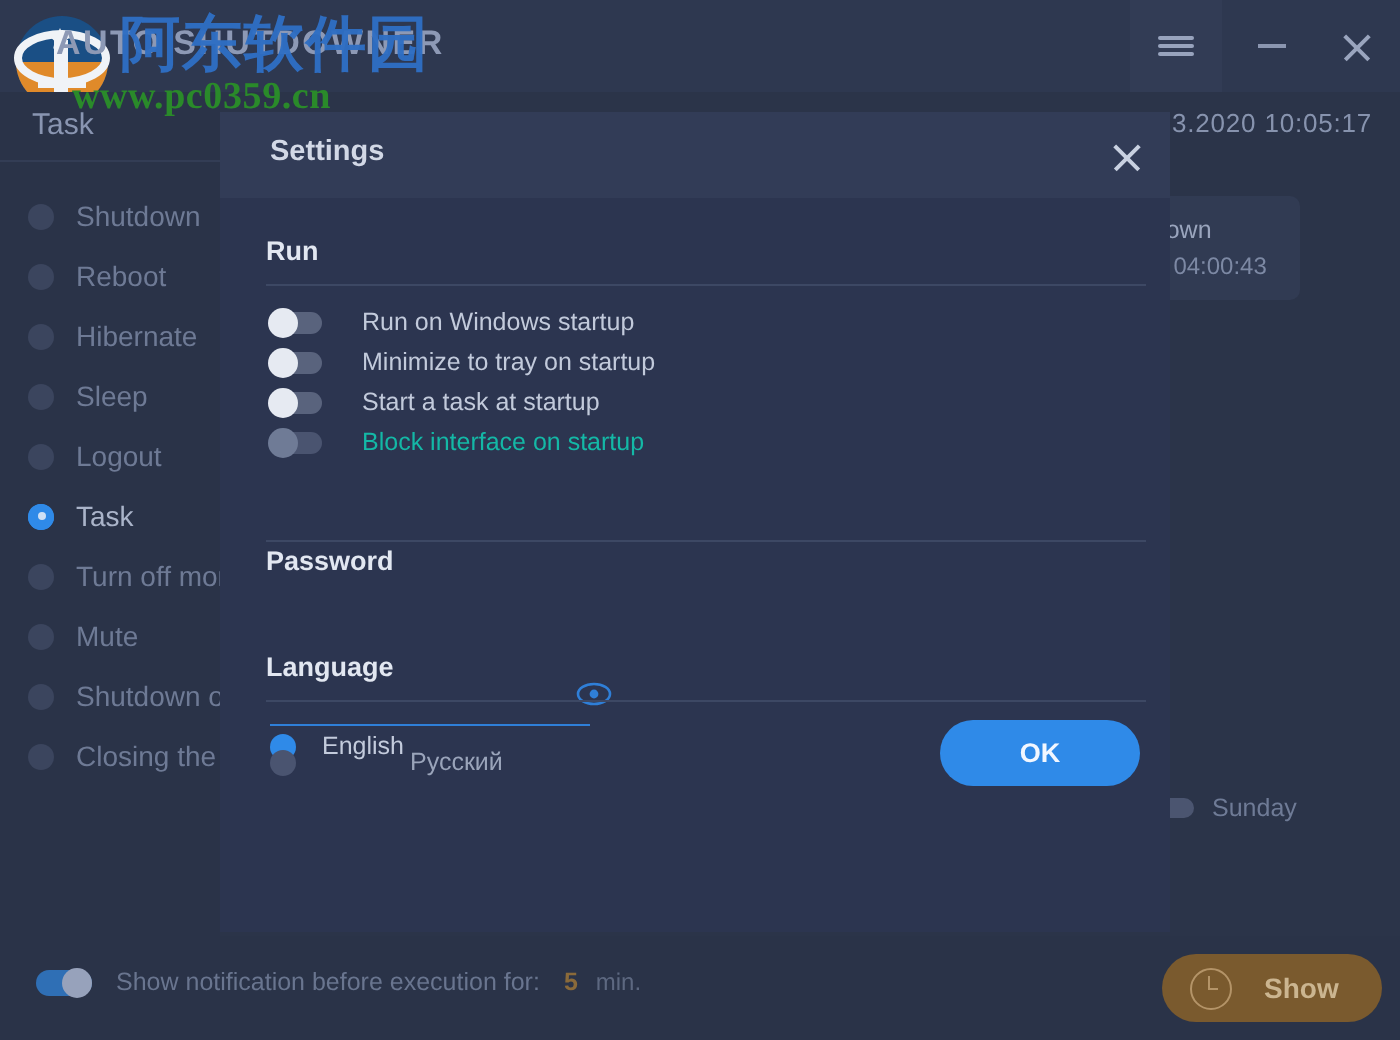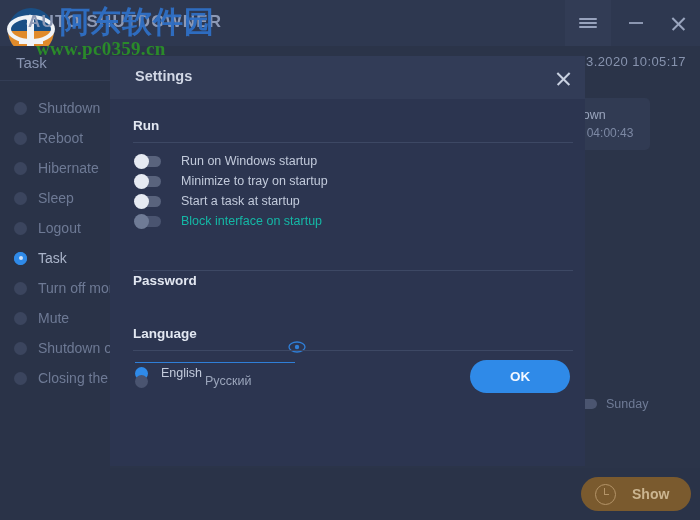--- a/index.html
+++ b/index.html
@@ -185,20 +185,26 @@
     <div class="l1">ut down</div>
     <div class="l2">020 at 04:00:43</div>
   </div>
 
   <div class="dayrow">
     <span class="mini-toggle"></span>
     <span class="day-label">Sunday</span>
   </div>
 
   <div class="bottombar">
+    <div class="notif-row">
+      <span class="sw"></span>
+      <span class="notif-text">Show notification before execution for:</span>
+      <span class="notif-num">5</span>
+      <span class="notif-min">min.</span>
+    </div>
     <div class="startbtn">
       <span class="clockico"></span>
       <span class="start-label">Show</span>
     </div>
   </div>
 
   <div class="dialog">
 
     <div class="dlg-header">
       <div class="dlg-title">Settings</div>

